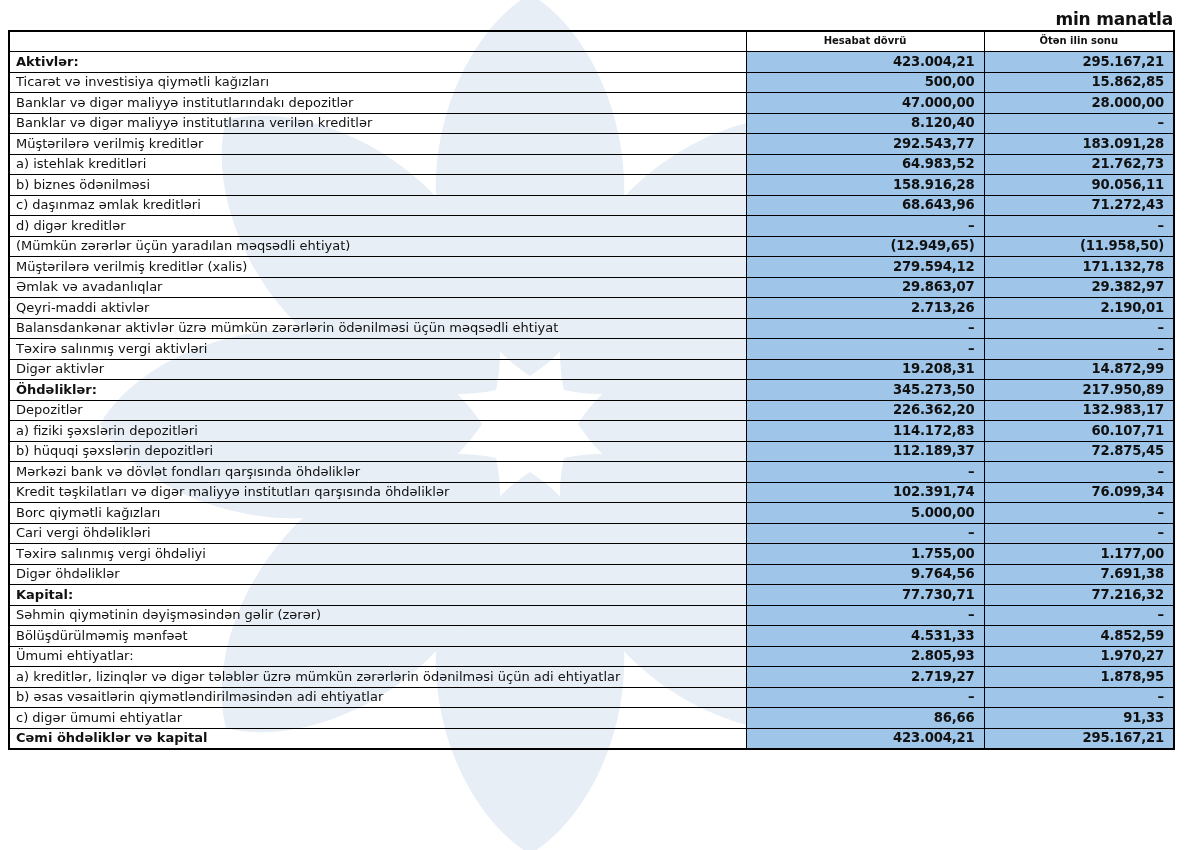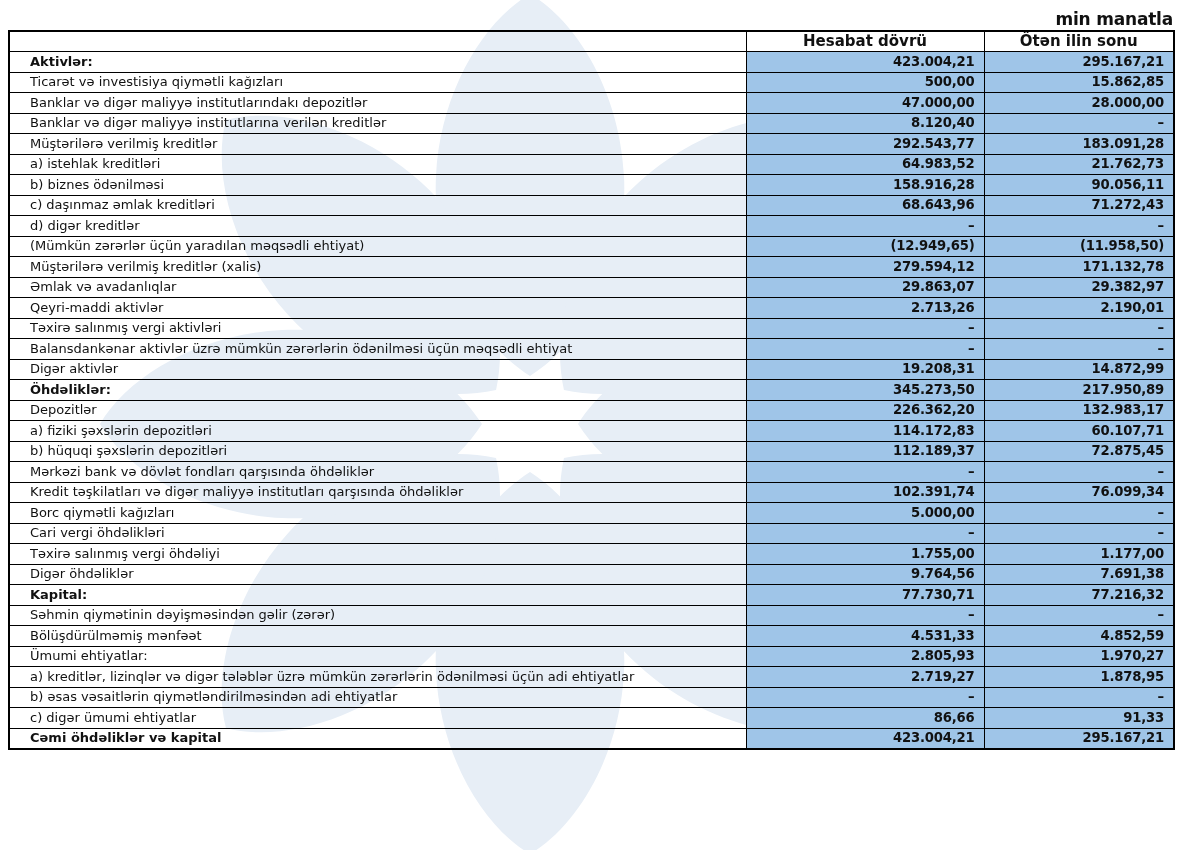--- a/index.html
+++ b/index.html
@@ -25,22 +25,22 @@
     border-collapse:collapse;table-layout:fixed;
     border:2px solid var(--border);
   }
   .sheet th,.sheet td{
     border:1px solid var(--border);
     height:20.5px;box-sizing:border-box;
     padding:0;font-size:13px;line-height:1.05;
     white-space:nowrap;overflow:hidden;
   }
   .sheet th.th-label{background:transparent;}
-  .sheet th.th-val{background:#ffffff;font-weight:bold;text-align:center;font-size:15px;}
-  .sheet td.td-label{background:transparent;text-align:left;padding-left:20px;}
+  .sheet th.th-val{background:#ffffff;font-weight:bold;text-align:center;font-size:10px;}
+  .sheet td.td-label{background:transparent;text-align:left;padding-left:6px;}
   .sheet td.td-val{
     background:var(--cell-blue);font-weight:bold;text-align:right;padding-right:9px;
     font-size:13.2px;letter-spacing:-0.2px;
   }
   .sheet tr.bold td.td-label{font-weight:bold;}
 </style>
 </head>
 <body>
 
 <svg class="watermark" width="1192" height="850" viewBox="0 0 1192 850" aria-hidden="true">
@@ -131,26 +131,26 @@
         <td class="td-label">Əmlak və avadanlıqlar</td>
         <td class="td-val">29.863,07</td>
         <td class="td-val">29.382,97</td>
       </tr>
       <tr>
         <td class="td-label">Qeyri-maddi aktivlər</td>
         <td class="td-val">2.713,26</td>
         <td class="td-val">2.190,01</td>
       </tr>
       <tr>
+        <td class="td-label">Balansdankənar aktivlər üzrə mümkün zərərlərin ödənilməsi üçün məqsədli ehtiyat</td>
+        <td class="td-val">–</td>
+        <td class="td-val">–</td>
+      </tr>
+      <tr>
         <td class="td-label">Təxirə salınmış vergi aktivləri</td>
-        <td class="td-val">–</td>
-        <td class="td-val">–</td>
-      </tr>
-      <tr>
-        <td class="td-label">Balansdankənar aktivlər üzrə mümkün zərərlərin ödənilməsi üçün məqsədli ehtiyat</td>
         <td class="td-val">–</td>
         <td class="td-val">–</td>
       </tr>
       <tr>
         <td class="td-label">Digər aktivlər</td>
         <td class="td-val">19.208,31</td>
         <td class="td-val">14.872,99</td>
       </tr>
       <tr class="bold">
         <td class="td-label">Öhdəliklər:</td>

